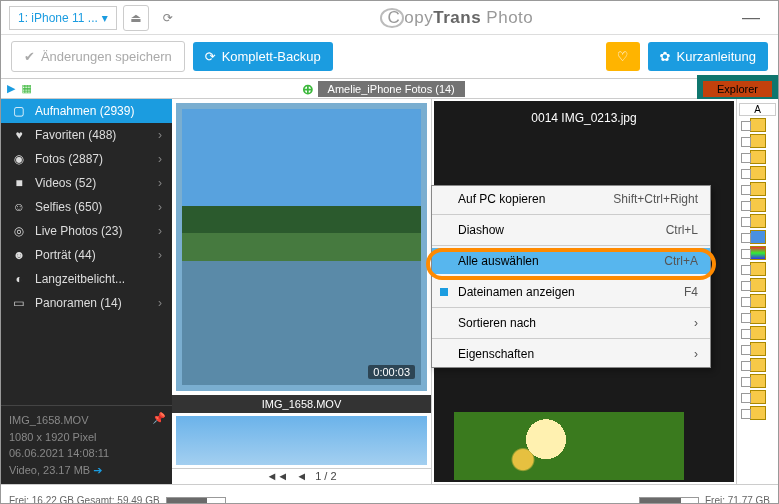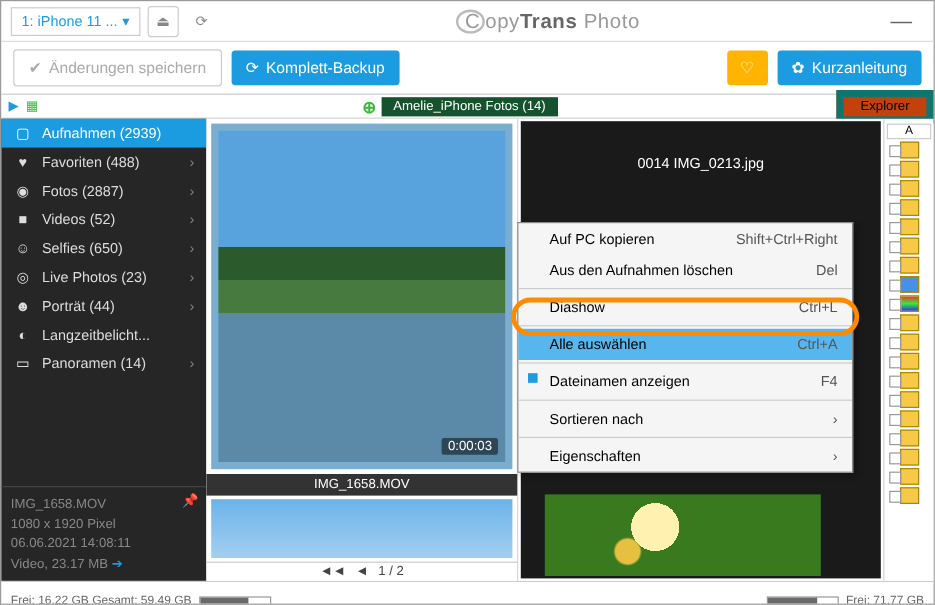--- a/index.html
+++ b/index.html
@@ -29,31 +29,31 @@
 .thumbcol{width:260px;background:#fff;display:flex;flex-direction:column;position:relative;border-right:1px solid #ccc}
 .thumbwrap{background:#7aaed0;padding:6px;margin:4px;position:relative}
 .thumbimg{width:100%;height:276px;background:linear-gradient(#58a2de 0 35%,#2b5a2d 35% 45%,#467a3f 45% 55%,#5a8aa8 55% 100%);position:relative}
 .dur{position:absolute;right:6px;bottom:6px;background:rgba(0,0,0,.5);color:#fff;padding:1px 5px;border-radius:2px;font-size:11px}
 .thumblabel{color:#fff;text-align:center;background:#333;padding:3px;font-size:11px}
 .strip{height:66px;background:linear-gradient(#6bb3ea,#a3cff0);margin:3px 4px}
 .pagectl{height:22px;display:flex;align-items:center;justify-content:center;gap:8px;color:#444;border-top:1px solid #ccc;font-size:11px;margin-top:auto}
 .rightcol{flex:1;display:flex;flex-direction:column;position:relative;background:#fff}
 .darkpane{background:#1a1a1a;margin:2px;flex:1;position:relative}
 .addbtn{color:#3cb83c;font-weight:bold;font-size:14px;margin:0 4px}
-.albumtab{background:#14532d;color:#fff;padding:2px 10px;font-size:11px}
+.albumtab{background:#737373;color:#fff;padding:2px 10px;font-size:11px}
 .explorer{margin-left:auto;padding:2px 14px;background:#c2410c;border:6px solid #0f766e}
-.imgname{color:#fff;text-align:center;padding:28px;font-size:12px}
+.imgname{color:#fff;text-align:center;padding:10px;font-size:12px}
 .kitten{position:absolute;bottom:2px;left:20px;width:230px;height:68px;background:radial-gradient(circle at 40% 40%,#fff1b0 0 20px,transparent 20px),radial-gradient(circle at 30% 70%,#e6c040 0 10px,transparent 12px),#3a7a1e}
 .filmcol{width:42px;background:#fff;border-left:1px solid #ccc;padding-top:2px}
 .filmf{width:16px;height:14px;background:#f7c948;border:1px solid #aa8800;margin:2px auto;position:relative}
 .filmf::before{content:"";position:absolute;left:-10px;top:2px;width:8px;height:8px;border:1px solid #999}
 .filmf.blue{background:#4a90e2}
 .filmf.multi{background:linear-gradient(#e33,#3e3,#33e)}
 .ctx{position:absolute;left:430px;top:184px;width:280px;background:#f5f5f5;border:1px solid #888;box-shadow:3px 3px 6px rgba(0,0,0,.3);z-index:50}
-.ctx-item{display:flex;padding:6px 12px 6px 26px;font-size:12px;cursor:pointer;align-items:flex-start}
+.ctx-item{display:flex;padding:6px 12px 6px 26px;font-size:12px;cursor:pointer;align-items:center}
 .ctx-item .sc{margin-left:auto;color:#555}
 .ctx-sep{height:1px;background:#ccc;margin:2px 0}
 .ctx-hl{background:#57b6ee;color:#000}
 .ring{position:absolute;left:425px;top:247px;width:290px;height:32px;border:4px solid #ff8a00;border-radius:16px;z-index:60;pointer-events:none}
 .ctx-check{position:absolute;left:8px;width:8px;height:8px;background:#1b9ce0}
 .status{height:32px;display:flex;align-items:center;padding:0 8px;border-top:1px solid #ccc;font-size:10px;color:#666;gap:6px}
 .gauge{width:60px;height:8px;border:1px solid #999;position:relative}
 .gauge::after{content:"";position:absolute;left:0;top:0;bottom:0;width:70%;background:#6a6a6a}
 </style>
 </head>
@@ -203,24 +203,20 @@
     <div class="filmf"></div>
     <div class="filmf"></div>
   </div>
 </div>
 
 <div class="ctx">
   <div class="ctx-item">
       <span>Auf PC kopieren</span>
       <span class="sc">Shift+Ctrl+Right</span>
     </div>
-  <div class="ctx-item">
-      <span>Aus den Aufnahmen löschen</span>
-      <span class="sc">Del</span>
-    </div>
   <div class="ctx-sep"></div>
   <div class="ctx-item">
       <span>Diashow</span>
       <span class="sc">Ctrl+L</span>
     </div>
   <div class="ctx-sep"></div>
   <div class="ctx-item ctx-hl">
       <span>Alle auswählen</span>
       <span class="sc">Ctrl+A</span>
     </div>

